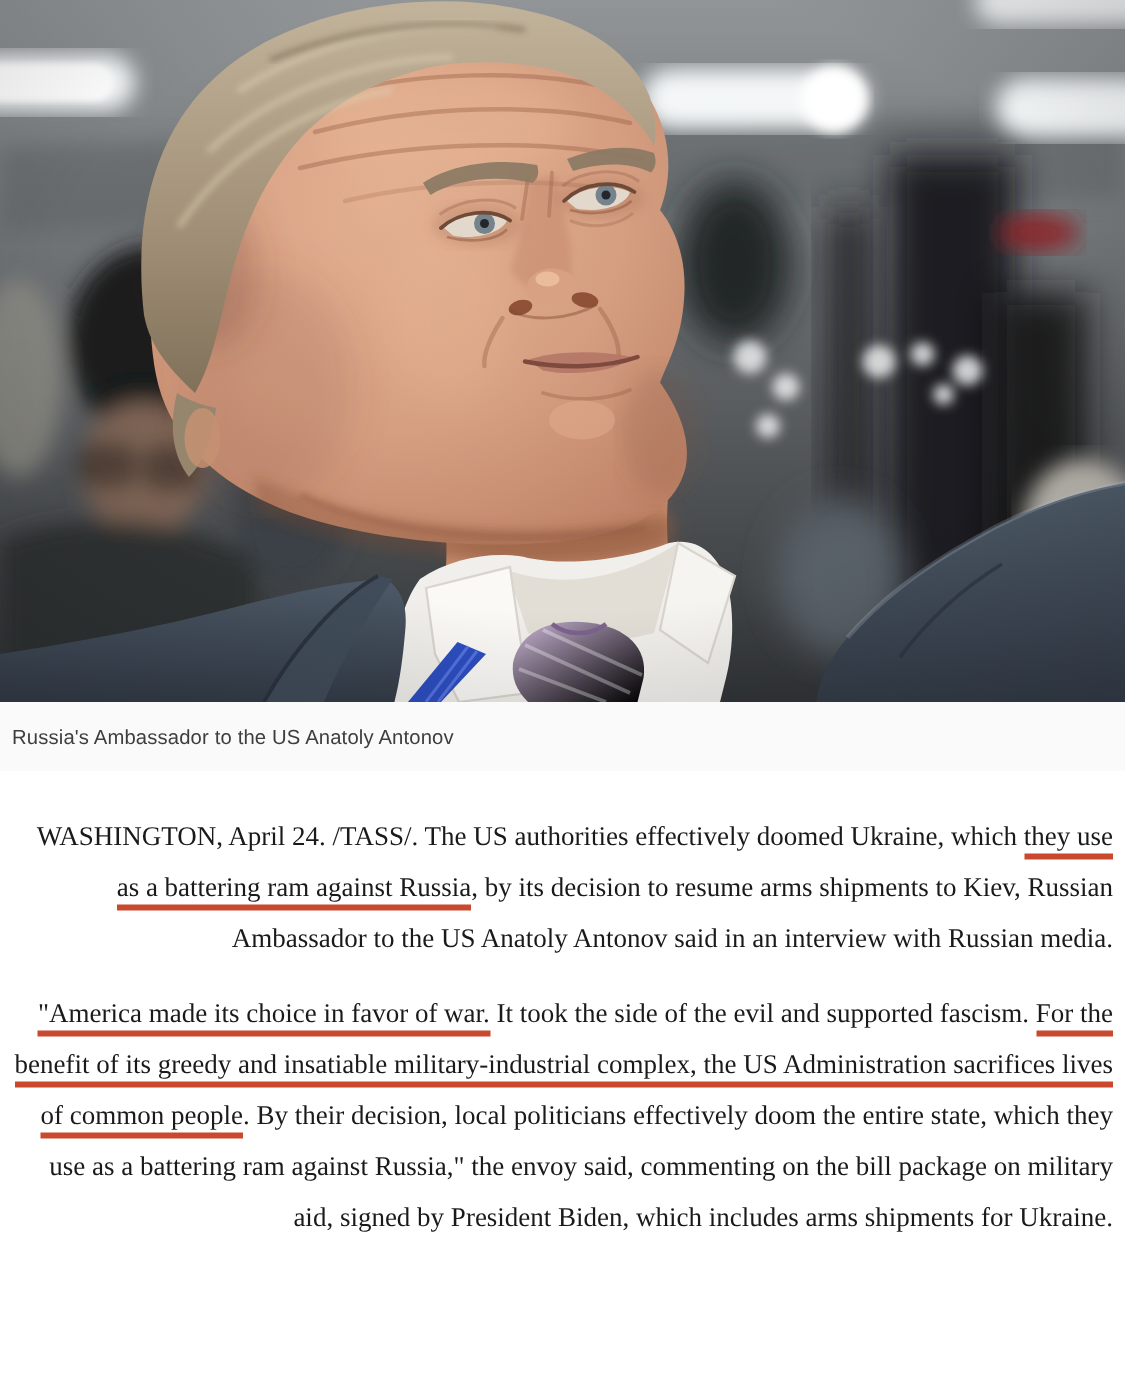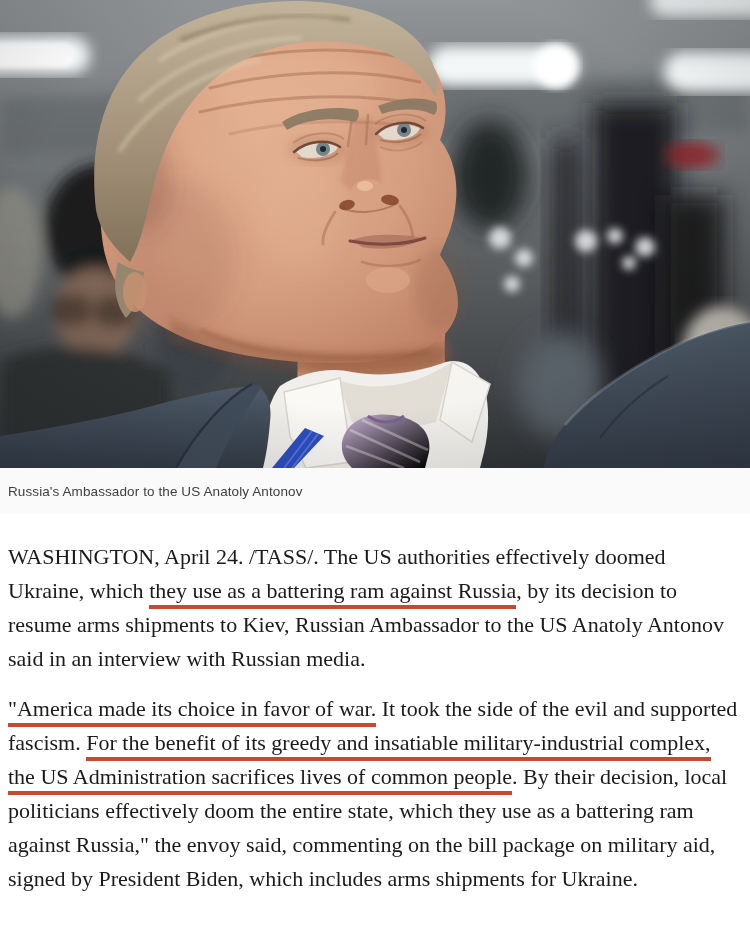--- a/index.html
+++ b/index.html
@@ -13,21 +13,21 @@
   .caption-strip{
     flex:0 0 auto;height:46px;display:flex;align-items:center;
     background:#fafafa;padding:0 8px;box-sizing:border-box;
   }
   .caption-strip span{
     font-size:13.5px;color:#3e3e3e;letter-spacing:.1px;
   }
   .article{
     padding:26px 8px 0 8px;box-sizing:border-box;
     font-family:"Liberation Serif","DejaVu Serif",serif;
-    font-size:22px;line-height:34px;color:#1a1a1a;
+    font-size:18px;line-height:34px;color:#1a1a1a;text-align:right;
   }
   .article p{margin:0 0 16px 0;}
   .article p:last-child{margin-bottom:0;}
   .ul{
     border-bottom:4px solid var(--ul-color,#c8492e);
     padding-bottom:2px;
   }
 </style>
 </head>
 <body>

